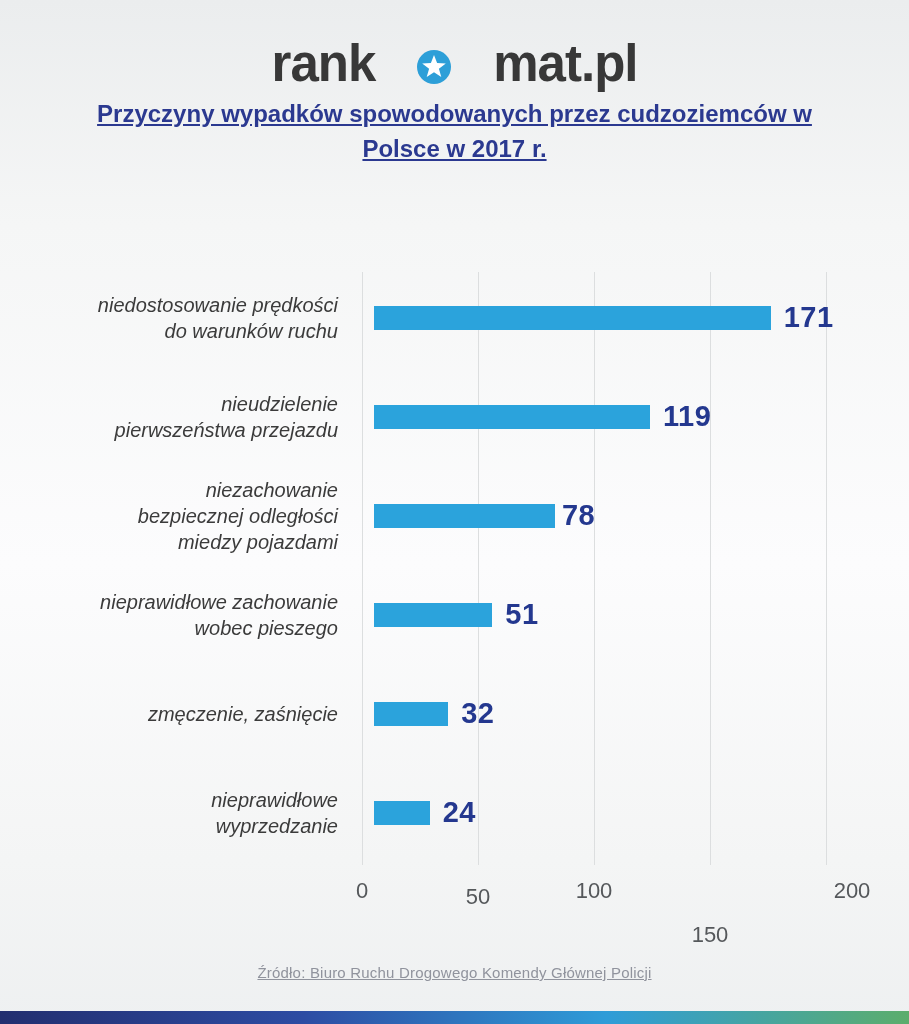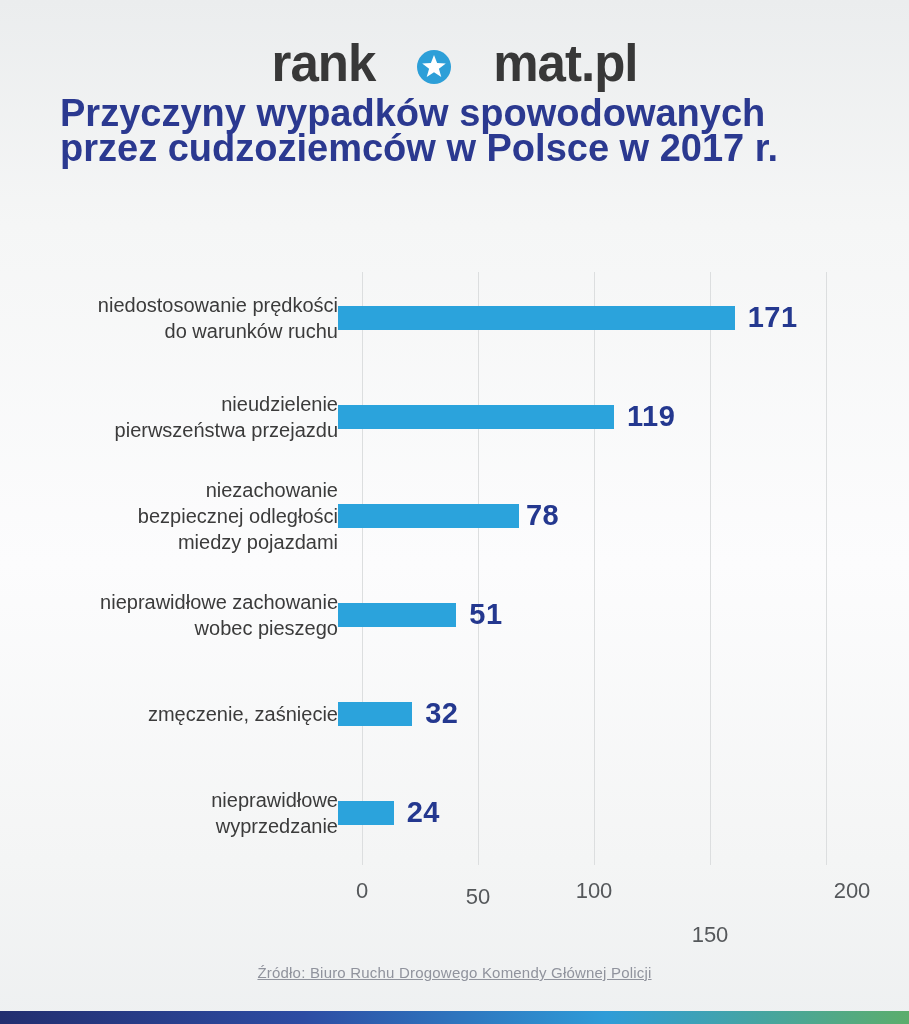--- a/index.html
+++ b/index.html
@@ -20,24 +20,25 @@
     display:flex;justify-content:center;align-items:center;
     font-weight:bold;font-size:51px;letter-spacing:-1px;color:#383838;gap:40px;
   }
   .logo .star-badge{
     display:inline-flex;align-items:center;justify-content:center;
     width:36px;height:36px;margin:0 1px;position:relative;top:3px;
   }
   
   .title{
     position:absolute;top:96px;left:0;right:0;
-    text-align:left;
-    font-weight:bold;font-size:38px;line-height:35px;
+    text-align:center;
+    font-weight:bold;font-size:24px;line-height:35px;
     color:#2b3990;
     padding:0 60px;
+    text-decoration:underline;
   }
   
   .chart{
     position:absolute;top:268px;left:0;width:909px;height:597px;
   }
   .gridlines{
     position:absolute;left:362px;top:4px;width:464px;height:593px;
   }
   .gridline{
     position:absolute;top:0;bottom:0;width:1px;background:#dcdedf;
@@ -45,28 +46,29 @@
   .gridline:nth-child(1){left:0;}
   .gridline:nth-child(2){left:25%;}
   .gridline:nth-child(3){left:50%;}
   .gridline:nth-child(4){left:75%;}
   .gridline:nth-child(5){left:100%;}
   .rows{position:absolute;top:0;left:0;right:0;}
   .row{
     display:flex;align-items:center;height:99px;
   }
   .cat-label{
-    width:338px;flex:none;
+    width:338px;padding-right:24px;flex:none;
     text-align:right;
     font-size:20px;line-height:26px;color:#3b3b3b;
     white-space:pre-line;
+    font-style:italic;
   }
   .track{
     position:relative;width:464px;flex:none;
-    display:flex;align-items:center;
+    display:flex;align-items:center;padding-left:12px;
   }
   .bar{
     height:24px;background:#2ba3dc;flex:none;
   }
   .val{
     margin-left:13px;
     font-weight:bold;font-size:29px;color:#24388f;
     letter-spacing:0.5px;
   }
   

